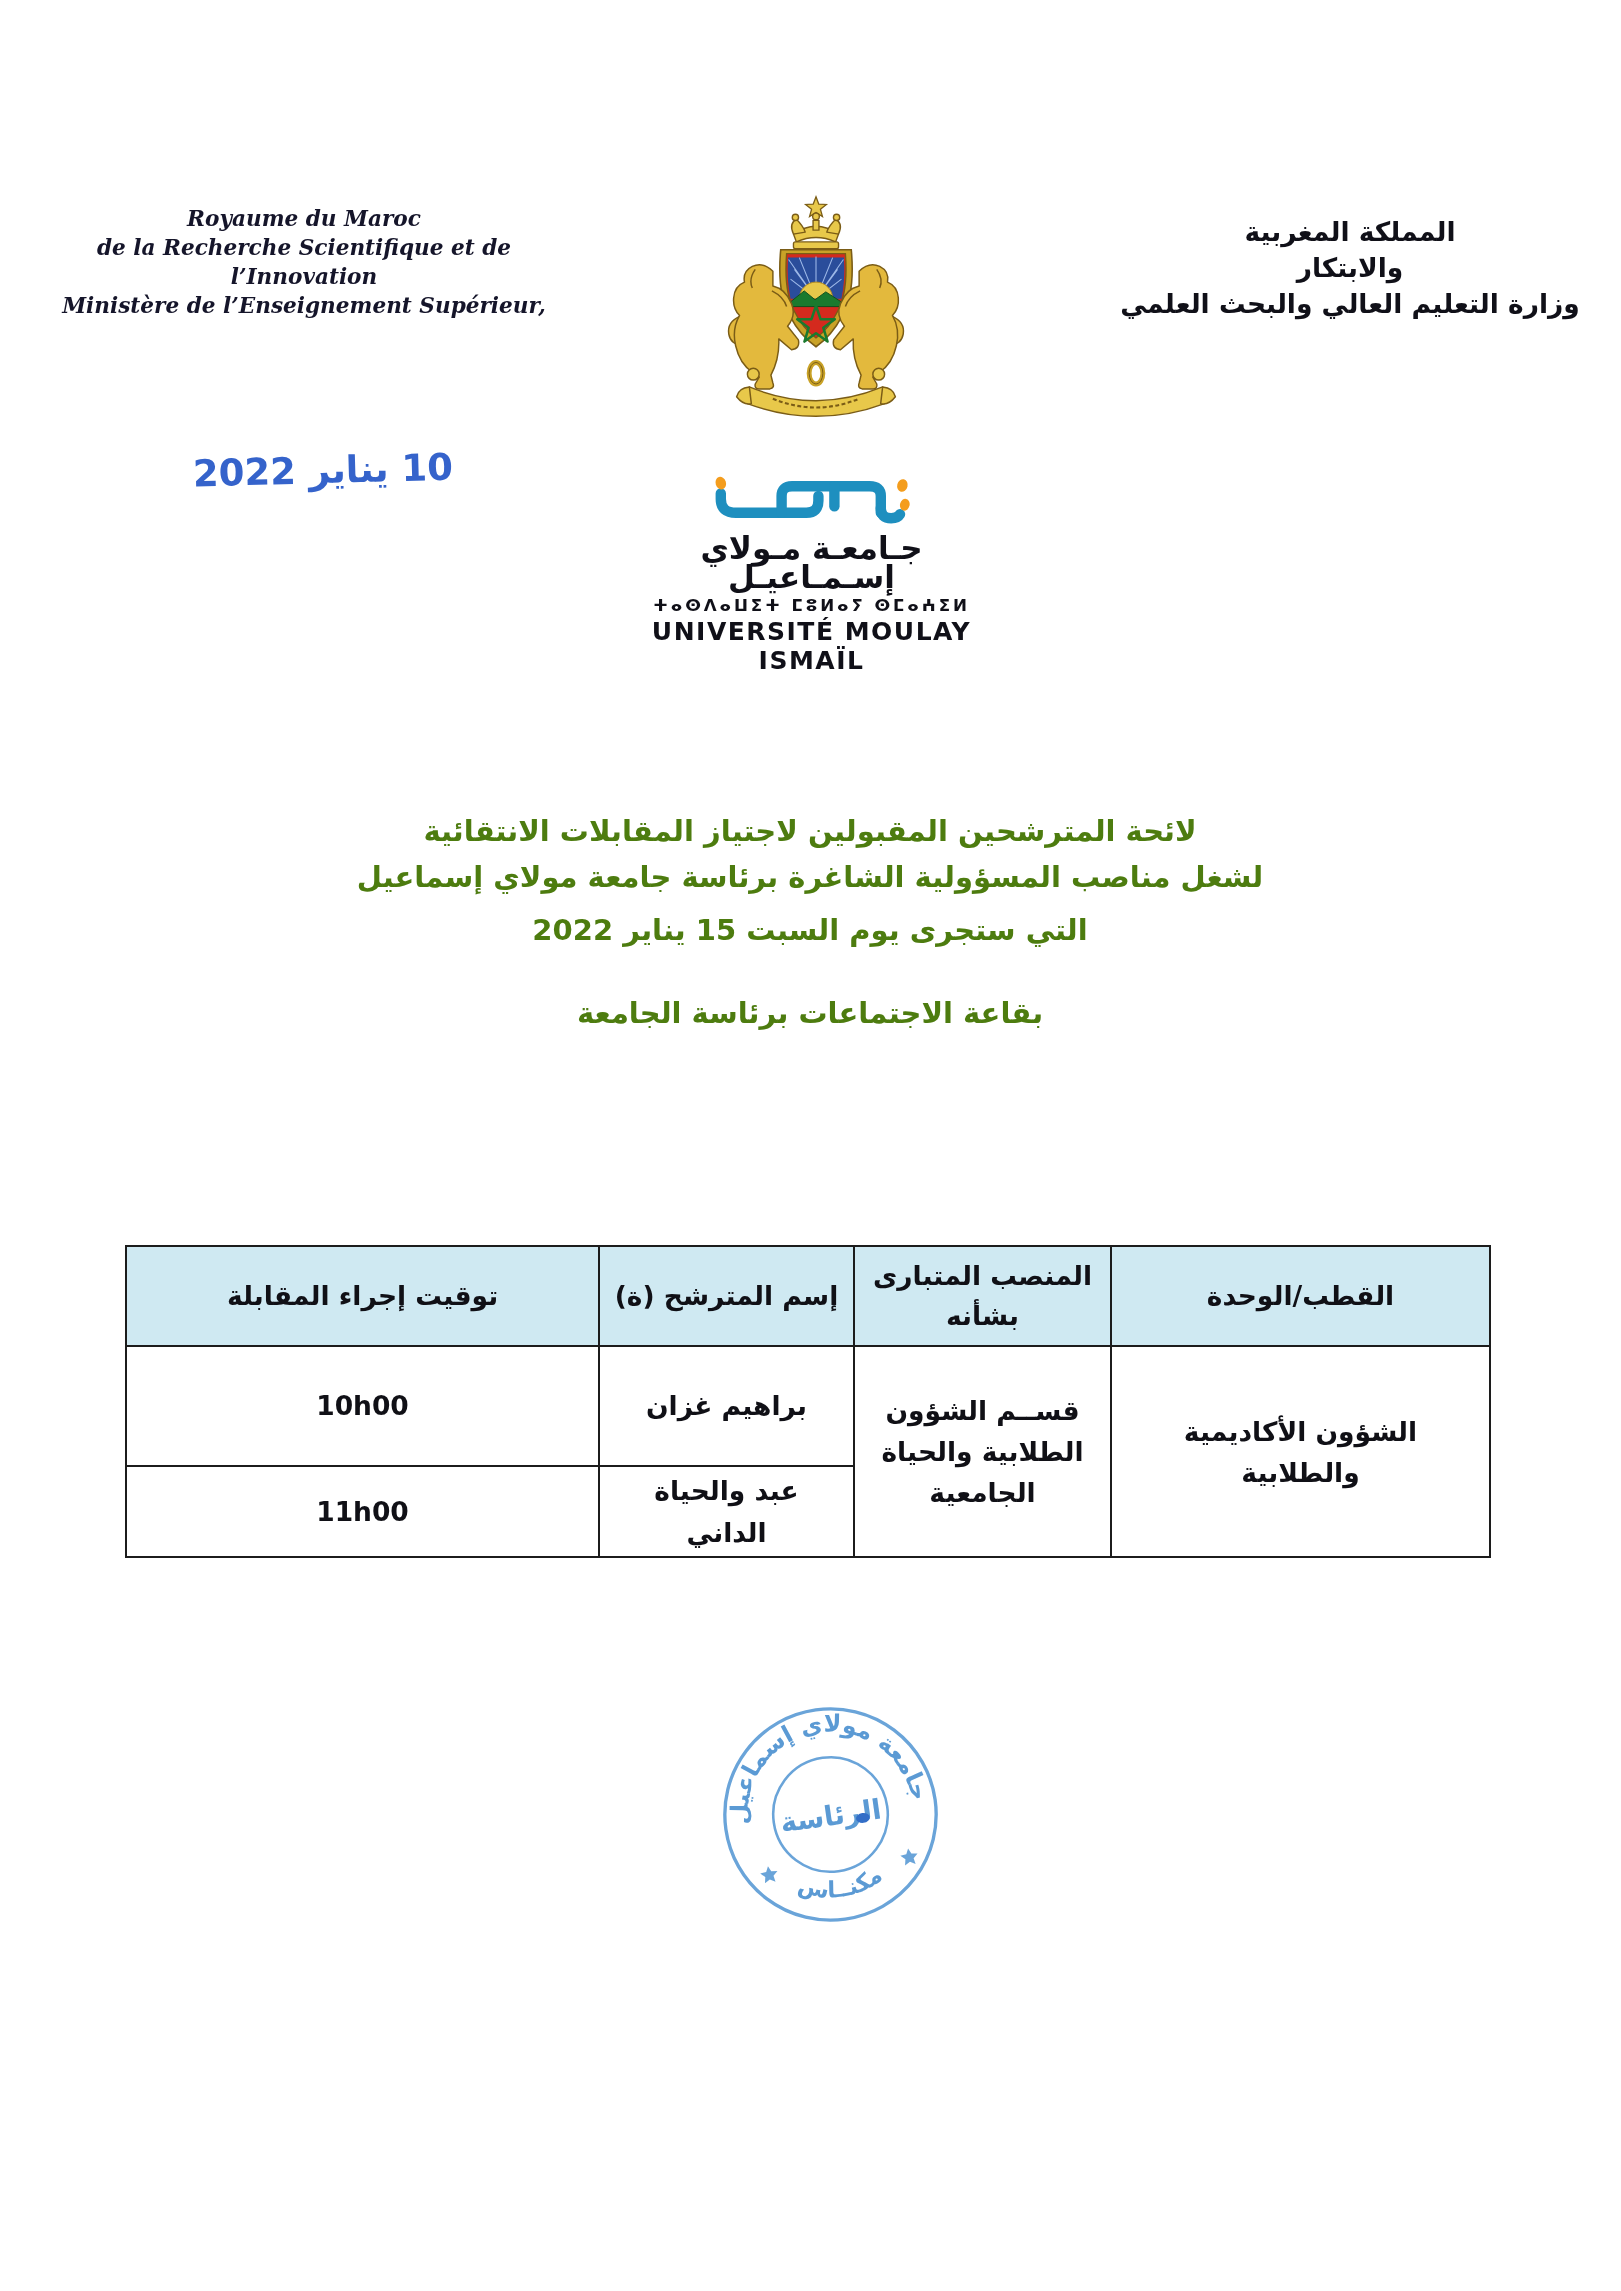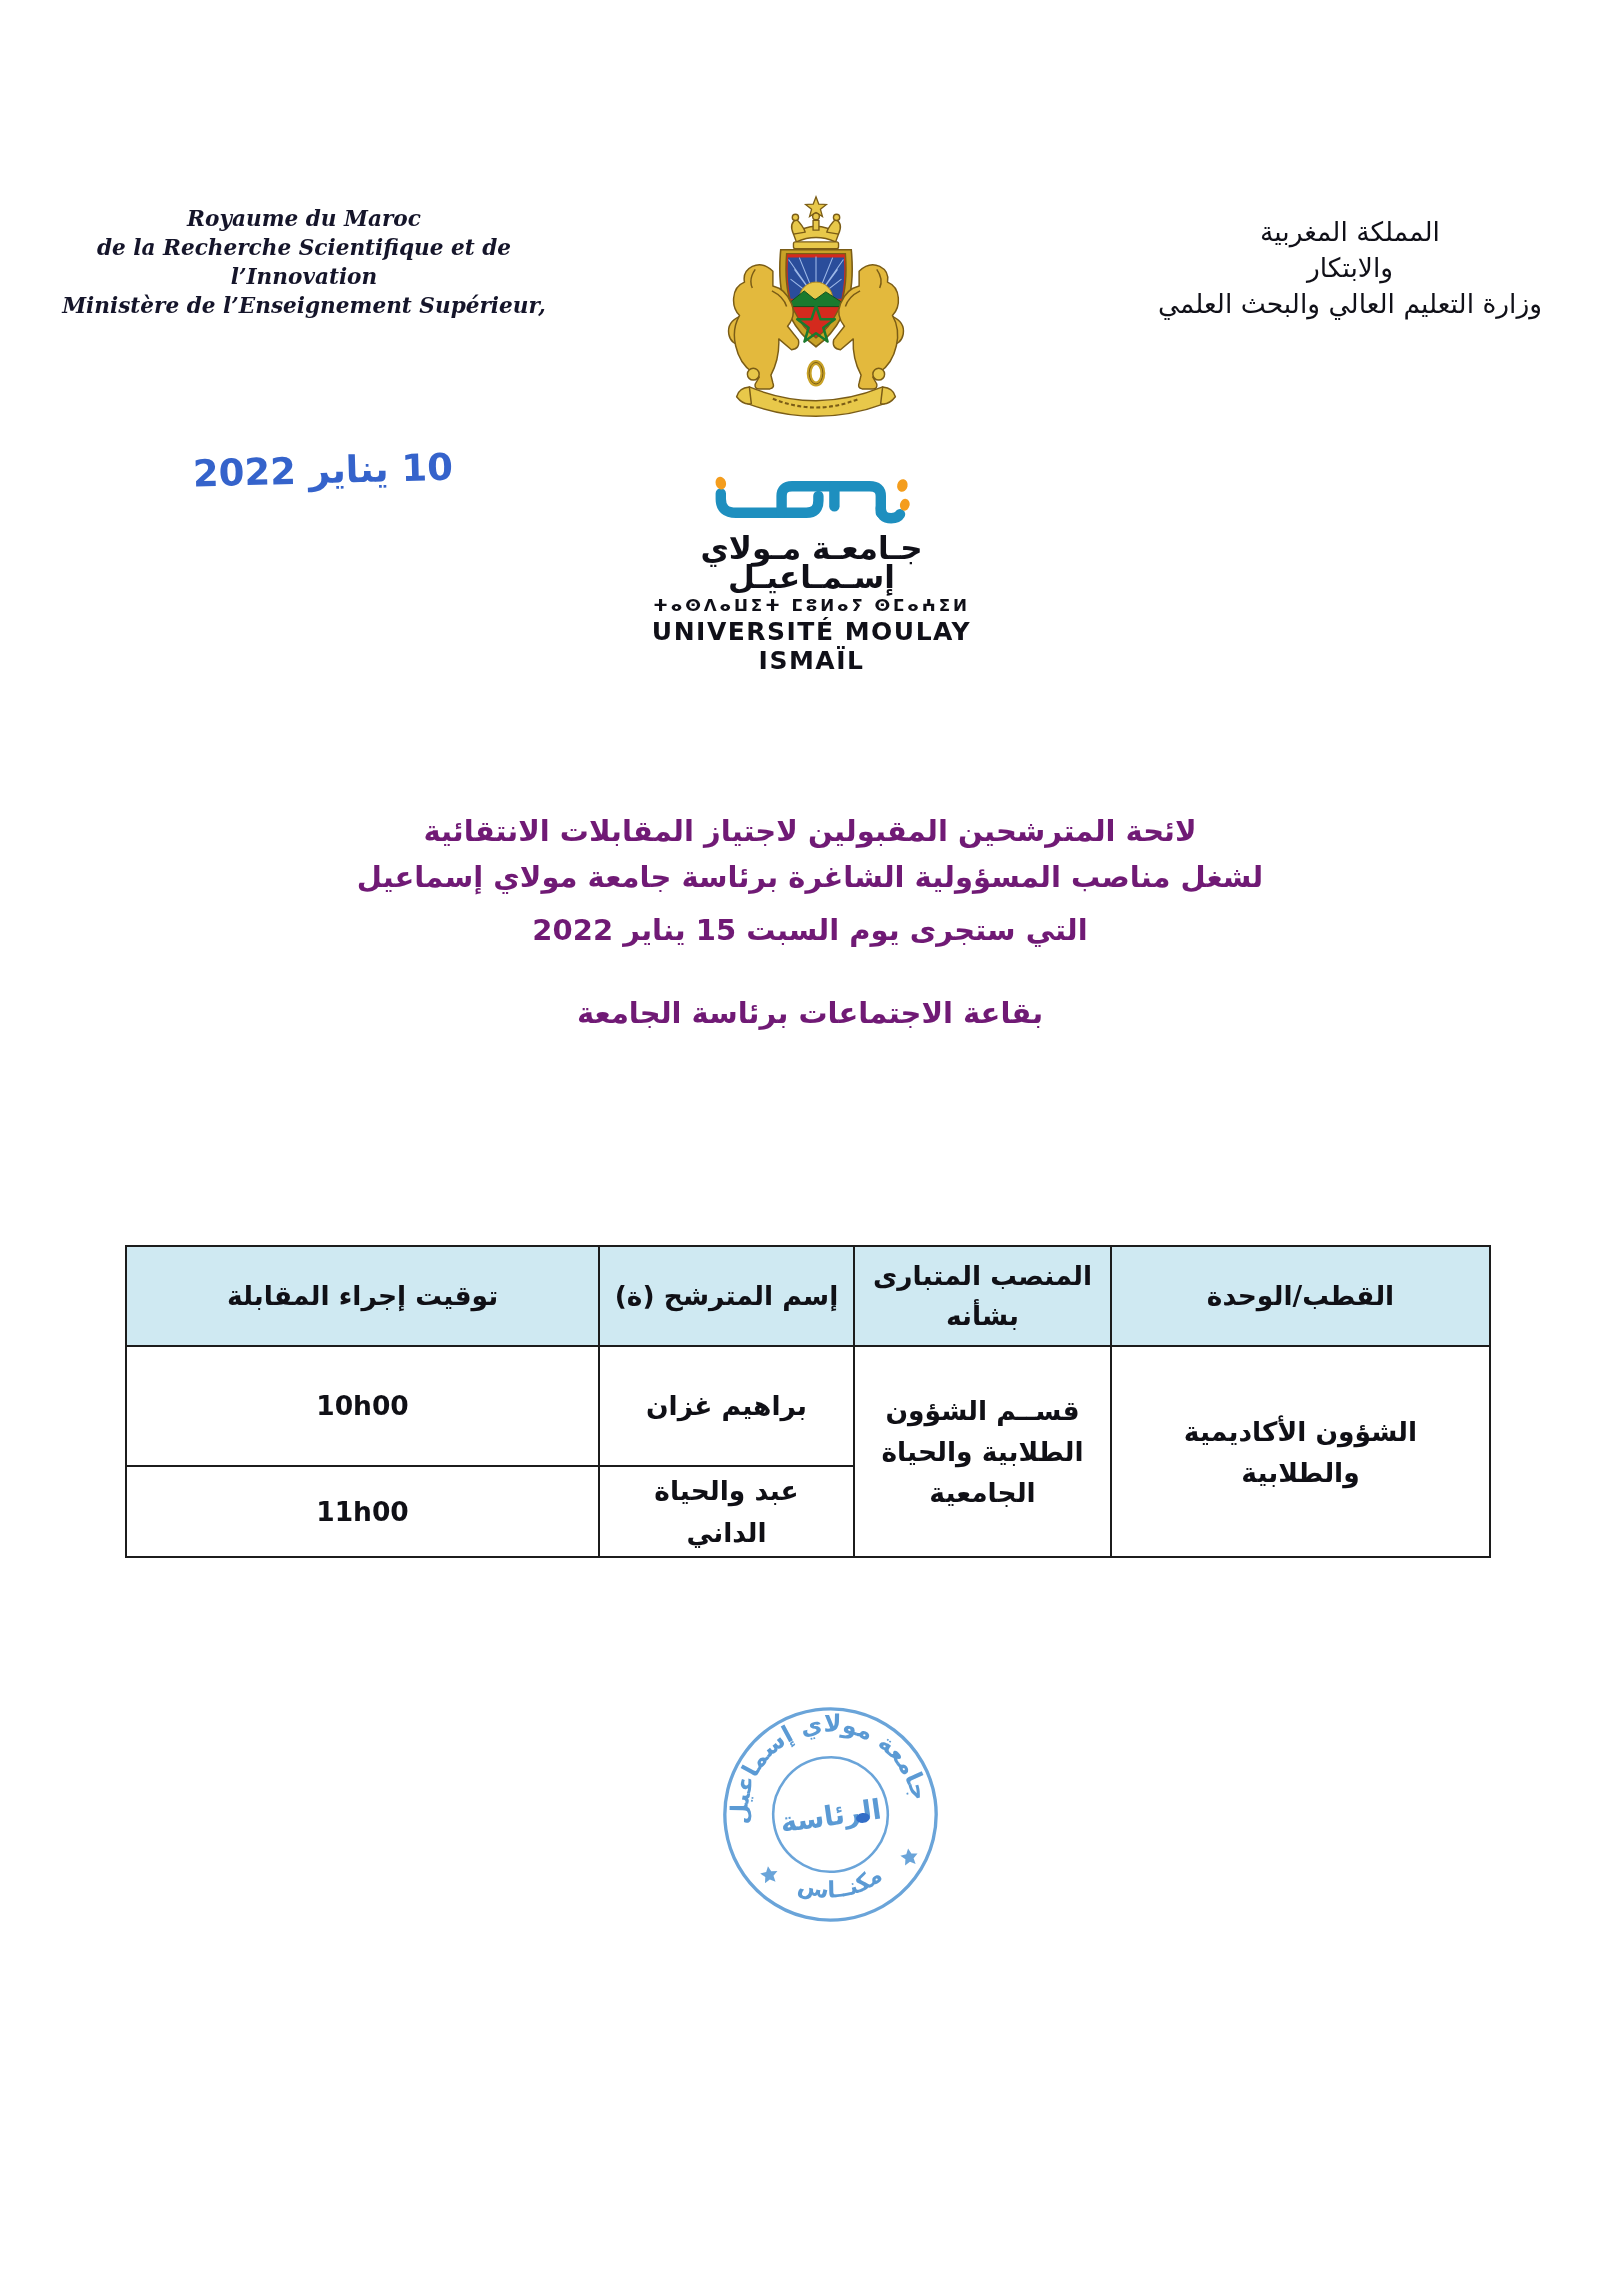--- a/index.html
+++ b/index.html
@@ -17,21 +17,21 @@
   .french-block{
     position:absolute;left:37px;top:204px;width:534px;
     text-align:center;
     font-family:"DejaVu Serif",serif;
     font-style:italic;font-weight:bold;
     font-size:21.6px;line-height:29px;color:#15152a;
   }
   .ministry-block{
     position:absolute;left:1117px;top:214px;width:466px;
     direction:rtl;text-align:center;
-    font-weight:normal;font-size:26.5px;line-height:36px;color:#101018;
+    font-weight:bold;font-size:26.5px;line-height:36px;color:#101018;
   }
   
   .arms{position:absolute;left:718px;top:190px;width:196px;height:241px;}
   
   .date-stamp{
     position:absolute;left:186px;top:449px;width:274px;
     direction:rtl;text-align:center;
     font-weight:bold;font-size:37px;letter-spacing:2px;
     color:#2456c7;
     transform:rotate(-1.5deg);
@@ -40,21 +40,21 @@
   
   .umi{position:absolute;left:639px;top:474px;width:345px;text-align:center;}
   .umi svg.mark{display:block;margin:0 auto;width:208px;height:55px;}
   .umi .ar{direction:rtl;font-weight:bold;font-size:31px;line-height:29px;color:#101018;margin-top:4.9px;}
   .umi .tif{font-weight:bold;font-size:16.7px;letter-spacing:2.9px;color:#101018;margin-top:2.9px;}
   .umi .lat{font-weight:bold;font-size:25px;letter-spacing:1.5px;color:#101018;margin-top:2px;}
   
   .doc-title{
     position:absolute;left:222px;top:814px;width:1176px;
     direction:rtl;text-align:center;
-    font-weight:bold;font-size:29px;color:#701a75;
+    font-weight:bold;font-size:29px;color:#4d7c0f;
   }
   .doc-title .t1{margin-bottom:11.8px;}
   .doc-title .t2{margin-bottom:19.6px;}
   .doc-title .t3{margin-bottom:49px;}
   
   .sched-wrap{position:absolute;left:125px;top:1245px;width:1364px;}
   table.sched{
     border-collapse:collapse;table-layout:fixed;width:1364px;
     direction:rtl;
     font-weight:bold;color:#101016;

